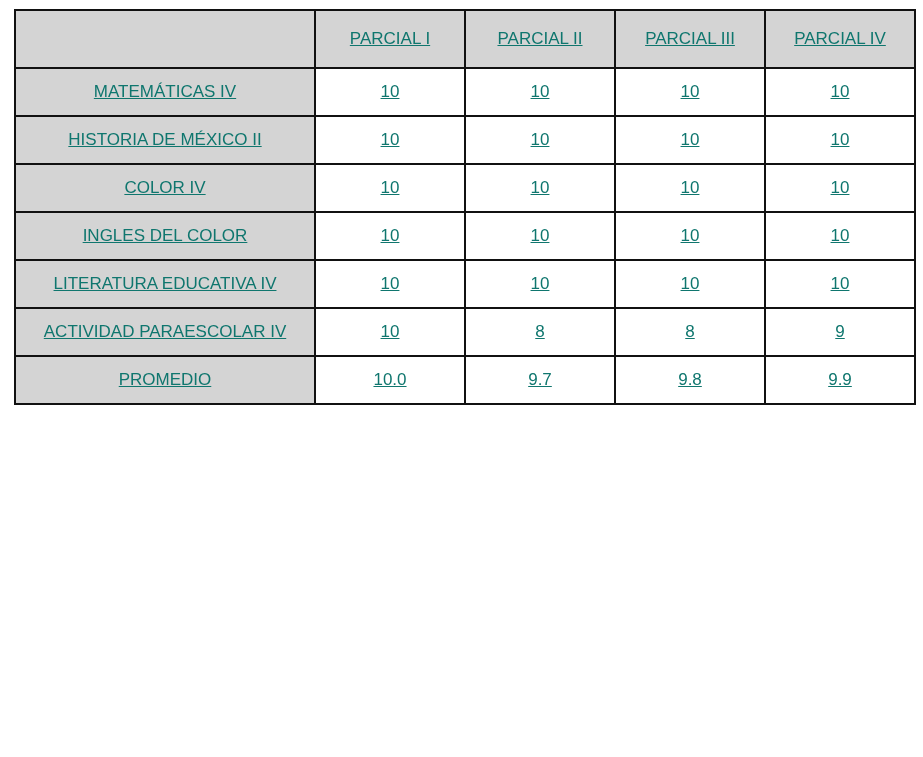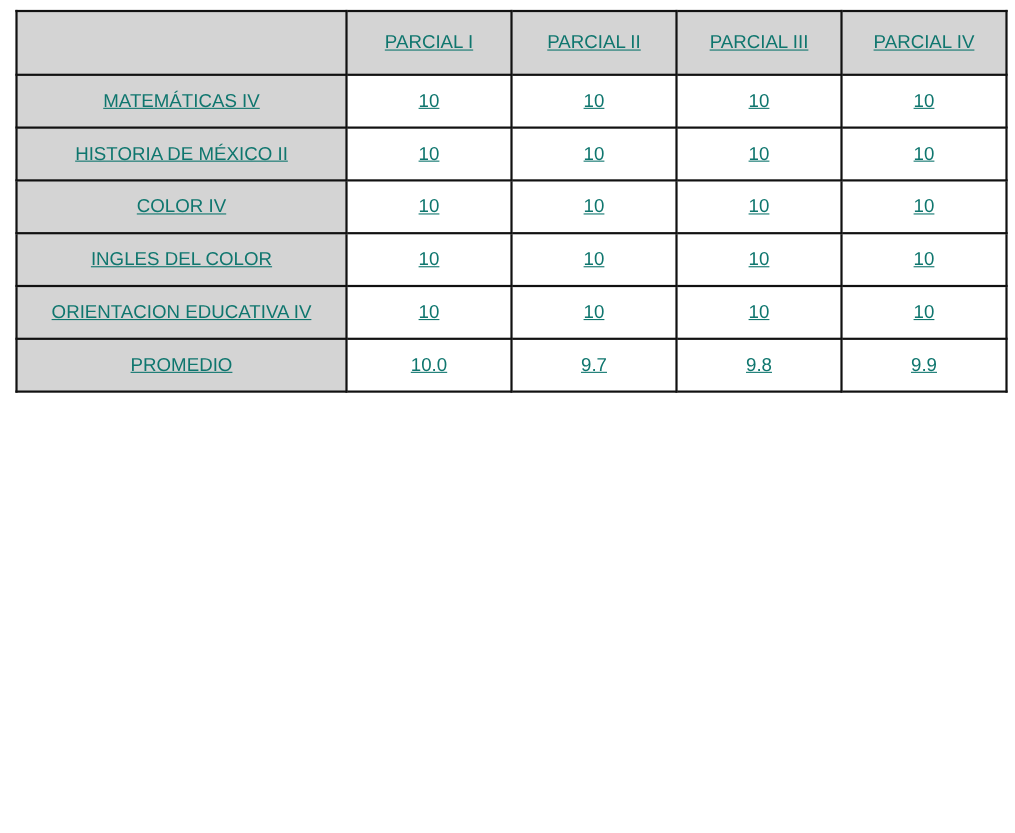--- a/index.html
+++ b/index.html
@@ -88,25 +88,32 @@
         <td class="white">10</td>
       </tr>
       <tr class="body-row">
         <td class="gray">INGLES DEL COLOR</td>
         <td class="white">10</td>
         <td class="white">10</td>
         <td class="white">10</td>
         <td class="white">10</td>
       </tr>
       <tr class="body-row">
-        <td class="gray">ORIENTACION EDUCATIVA IV</td>
+        <td class="gray">LITERATURA EDUCATIVA IV</td>
         <td class="white">10</td>
         <td class="white">10</td>
         <td class="white">10</td>
         <td class="white">10</td>
+      </tr>
+      <tr class="body-row">
+        <td class="gray">ACTIVIDAD PARAESCOLAR IV</td>
+        <td class="white">10</td>
+        <td class="white">8</td>
+        <td class="white">8</td>
+        <td class="white">9</td>
       </tr>
       <tr class="body-row">
         <td class="gray">PROMEDIO</td>
         <td class="white">10.0</td>
         <td class="white">9.7</td>
         <td class="white">9.8</td>
         <td class="white">9.9</td>
       </tr>
     </tbody>
   </table>

